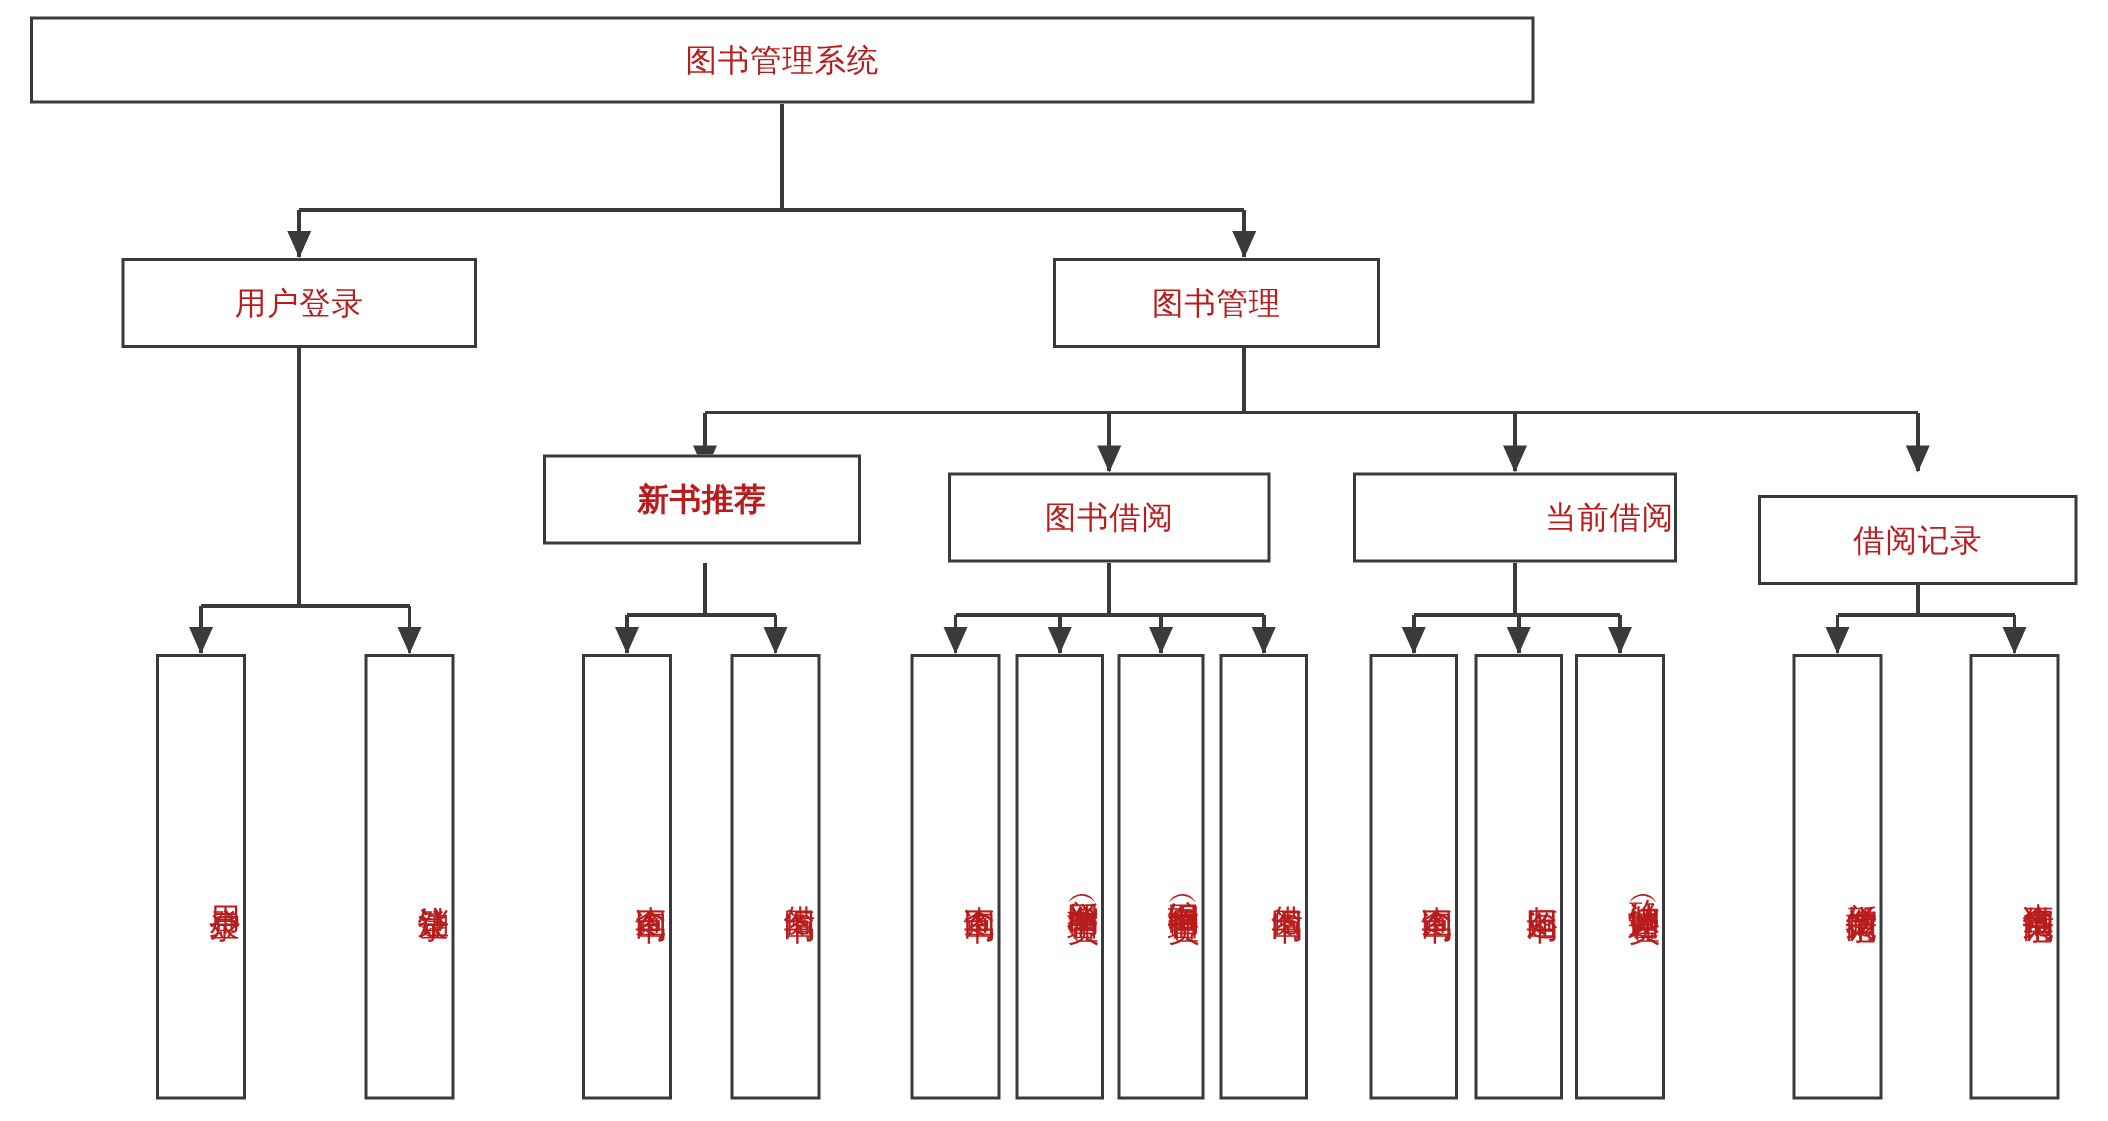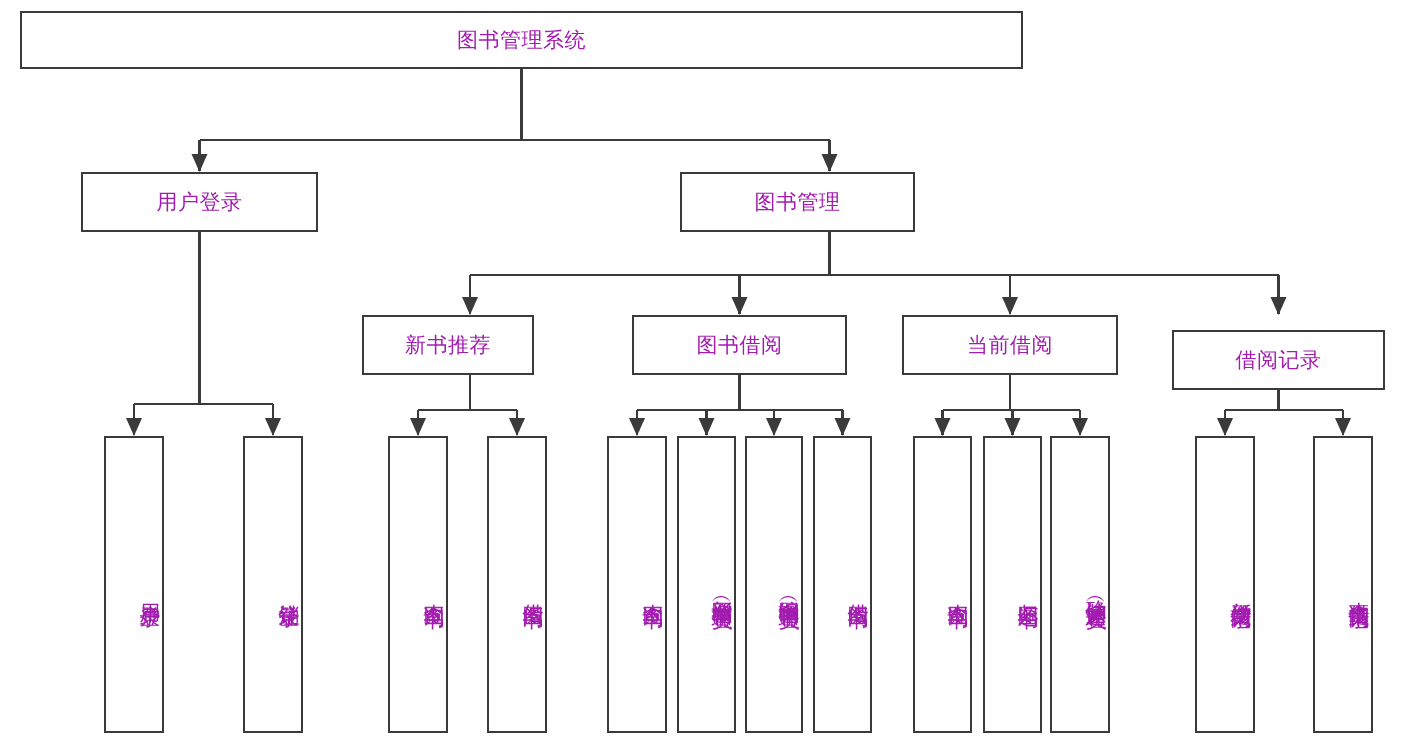--- a/index.html
+++ b/index.html
@@ -27,21 +27,21 @@
     pointer-events: none;
   }
   .node {
     position: absolute;
     box-sizing: border-box;
     border: 2.5px solid #3a3a3a;
     background: #ffffff;
     display: flex;
     align-items: center;
     justify-content: center;
-    color: #a21caf;
+    color: #b91c1c;
     line-height: 1.18;
     letter-spacing: 0.5px;
   }
   .node.h {
     font-size: 21px;
     white-space: nowrap;
   }
   .node.v {
     font-size: 21px;
     writing-mode: vertical-rl;
@@ -126,30 +126,30 @@
       <line x1="1343" y1="410" x2="1343" y2="435" stroke="#3a3a3a" stroke-width="2.5" shape-rendering="crispEdges"></line>
       <path d="M 1335 418 L 1351 418 L 1343 436 Z" fill="#3a3a3a"></path>
     </svg>
   <div id="nodes">
       <div class="node h" style="left: 20px; top: 11px; width: 1003px; height: 58px;">
         <span class="htext">图书管理系统</span>
       </div>
       <div class="node h" style="left: 81px; top: 172px; width: 237px; height: 60px;">
         <span class="htext">用户登录</span>
       </div>
-      <div class="node h" style="left: 680px; top: 172px; width: 235px; height: 60px;">
+      <div class="node h" style="left: 702px; top: 172px; width: 218px; height: 60px;">
         <span class="htext">图书管理</span>
       </div>
-      <div class="node h" style="left: 362px; top: 315px; width: 172px; height: 60px;">
+      <div class="node h" style="left: 362px; top: 303px; width: 212px; height: 60px; font-weight: bold;">
         <span class="htext">新书推荐</span>
       </div>
       <div class="node h" style="left: 632px; top: 315px; width: 215px; height: 60px;">
         <span class="htext">图书借阅</span>
       </div>
-      <div class="node h" style="left: 902px; top: 315px; width: 216px; height: 60px;">
+      <div class="node h" style="left: 902px; top: 315px; width: 216px; height: 60px; justify-content: flex-end;">
         <span class="htext">当前借阅</span>
       </div>
       <div class="node h" style="left: 1172px; top: 330px; width: 213px; height: 60px;">
         <span class="htext">借阅记录</span>
       </div>
       <div class="node v" style="left: 104px; top: 436px; width: 60px; height: 297px;">
         <span class="vtext">用户登录</span>
       </div>
       <div class="node v" style="left: 243px; top: 436px; width: 60px; height: 297px;">
         <span class="vtext">注销登录</span>

